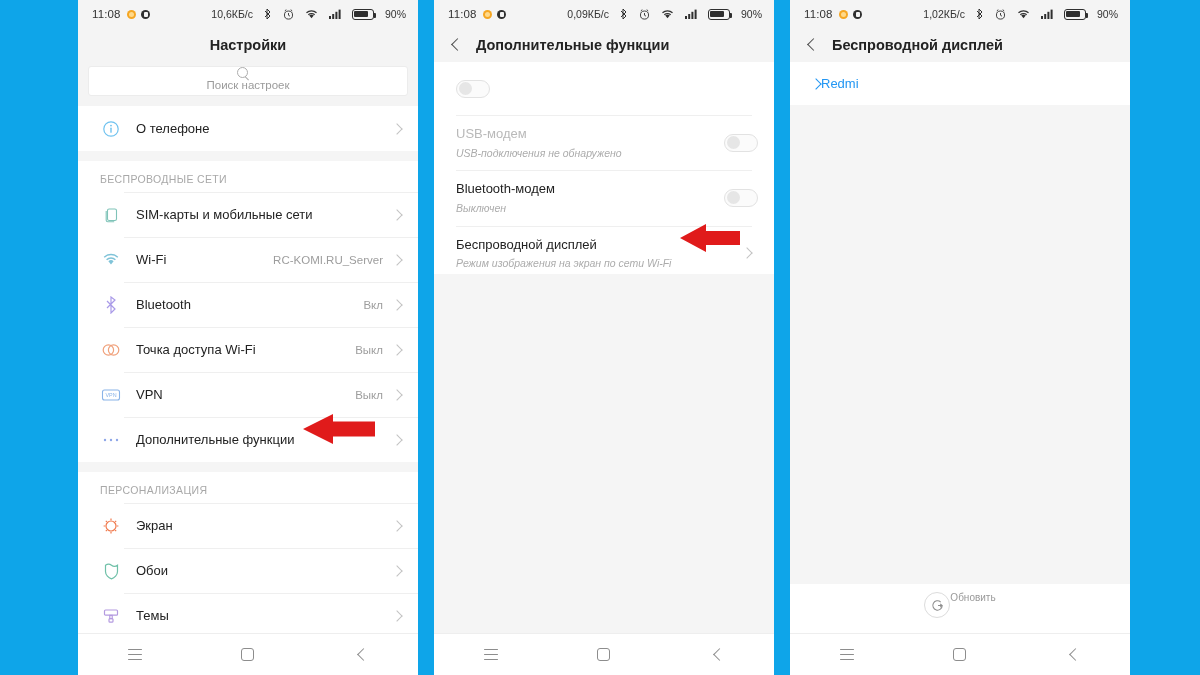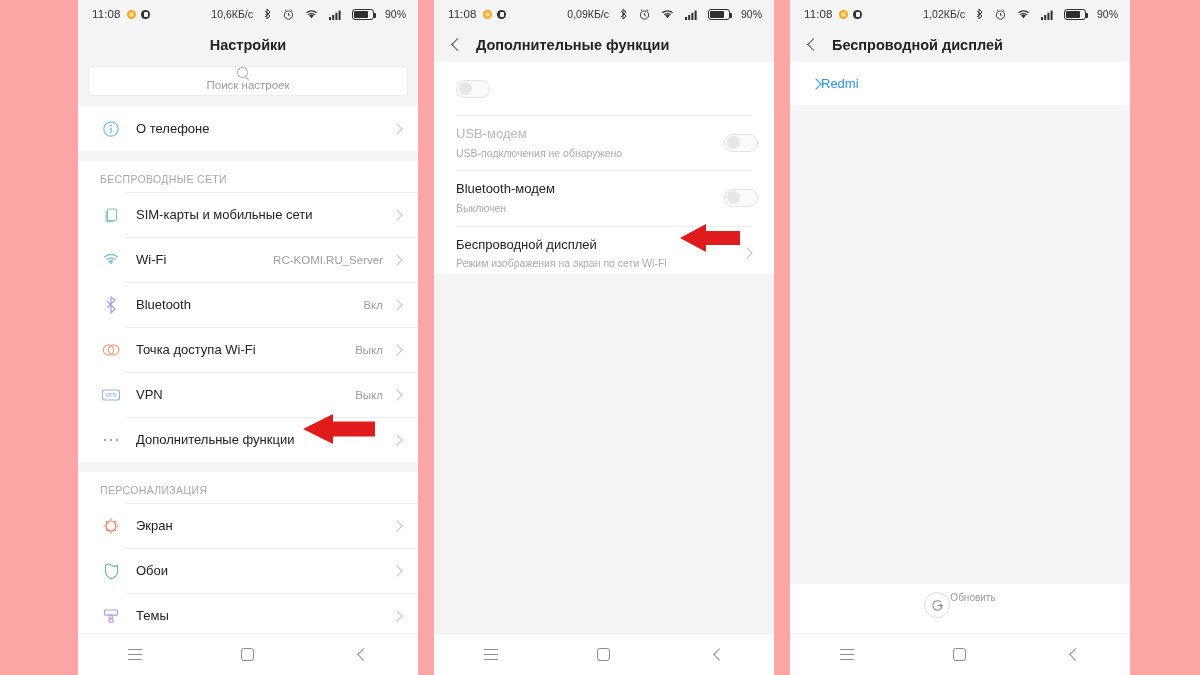--- a/index.html
+++ b/index.html
@@ -2,21 +2,21 @@
 <html><head>
 <meta charset="utf-8">
 <style>
   * { box-sizing: border-box; margin: 0; padding: 0; }
   html, body {
     width: 1200px; height: 675px;
     background: #ffffff;
     font-family: "Liberation Sans", sans-serif;
     overflow: hidden;
   }
-  .stage { position: relative; width: 1200px; height: 675px; background:#fca5a5; }
+  .stage { position: relative; width: 1200px; height: 675px; background:#0ea5e9; }
 
   .phone {
     position: absolute; top: 0; height: 675px; width: 340px;
     background: #ffffff; display: flex; flex-direction: column;
   }
   .phone.p1 { left: 78px; }
   .phone.p2 { left: 434px; }
   .phone.p3 { left: 790px; }
 
   
@@ -32,21 +32,21 @@
   .sb-left-icons { display: flex; align-items: center; gap: 5px; margin-left: 7px; }
   .dot-ic { width: 9px; height: 9px; border-radius: 50%; display:inline-block; }
   .dot-orange { background: #f5a623; position: relative; }
   .dot-orange:before{
     content:""; position:absolute; inset:2px; border-radius:50%; background:#ffd98a;
   }
   .dot-dark { background: #2f2f2f; position: relative; }
   .dot-dark:before{
     content:""; position:absolute; left:2.5px; top:2px; width:4px; height:5px; border-radius:1px; background:#f4f4f4;
   }
-  .sb-right { margin-left: auto; display: flex; align-items: flex-end; gap: 11px; }
+  .sb-right { margin-left: auto; display: flex; align-items: center; gap: 11px; }
   .sb-speed { font-size: 10.5px; color:#333; letter-spacing: 0; }
   .sb-ic { color:#2f2f2f; display:inline-flex; align-items:center; }
   .battery {
     width: 22px; height: 11px; border: 1.3px solid #2f2f2f; border-radius: 3px;
     position: relative; display:inline-block;
   }
   .battery:after{
     content:""; position:absolute; right:-3px; top:3px; width:2px; height:5px;
     background:#2f2f2f; border-radius: 0 1px 1px 0;
   }
@@ -116,21 +116,21 @@
   .row2 {
     display: flex; align-items: center; min-height: 53px;
     padding: 9px 16px 9px 22px; background:#fff; position: relative;
   }
   .row2 + .row2:before, .row2.sep:before{
     content:""; position:absolute; left:22px; right:22px; top:0; height:1px; background:#efefef;
   }
   .row2-text { flex:1 1 auto; }
   .row2-title { font-size: 13px; color: #222; line-height: 1.35; }
   .row2-title.dim { color: #b9b9b9; }
-  .row2-sub { font-size: 10.5px; color: #acacac; line-height: 1.5; margin-top: 8px;}
+  .row2-sub { font-size: 10.5px; color: #acacac; line-height: 1.5; margin-top: 8px; font-style: italic;}
   .toggle {
     width: 34px; height: 18px; border-radius: 9px; border: 1.2px solid #e2e2e2;
     background: #fbfbfb; position: relative; flex: 0 0 34px;
   }
   .toggle i {
     position:absolute; left: 1.5px; top: 1.5px; width: 13px; height: 13px;
     border-radius: 50%; background: #e6e6e6; display:block;
   }
 
   

